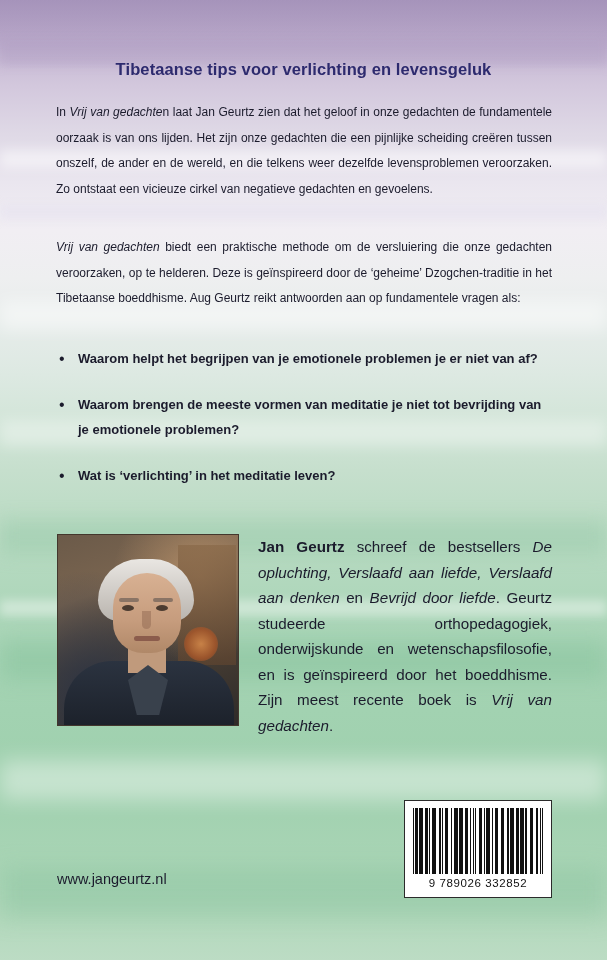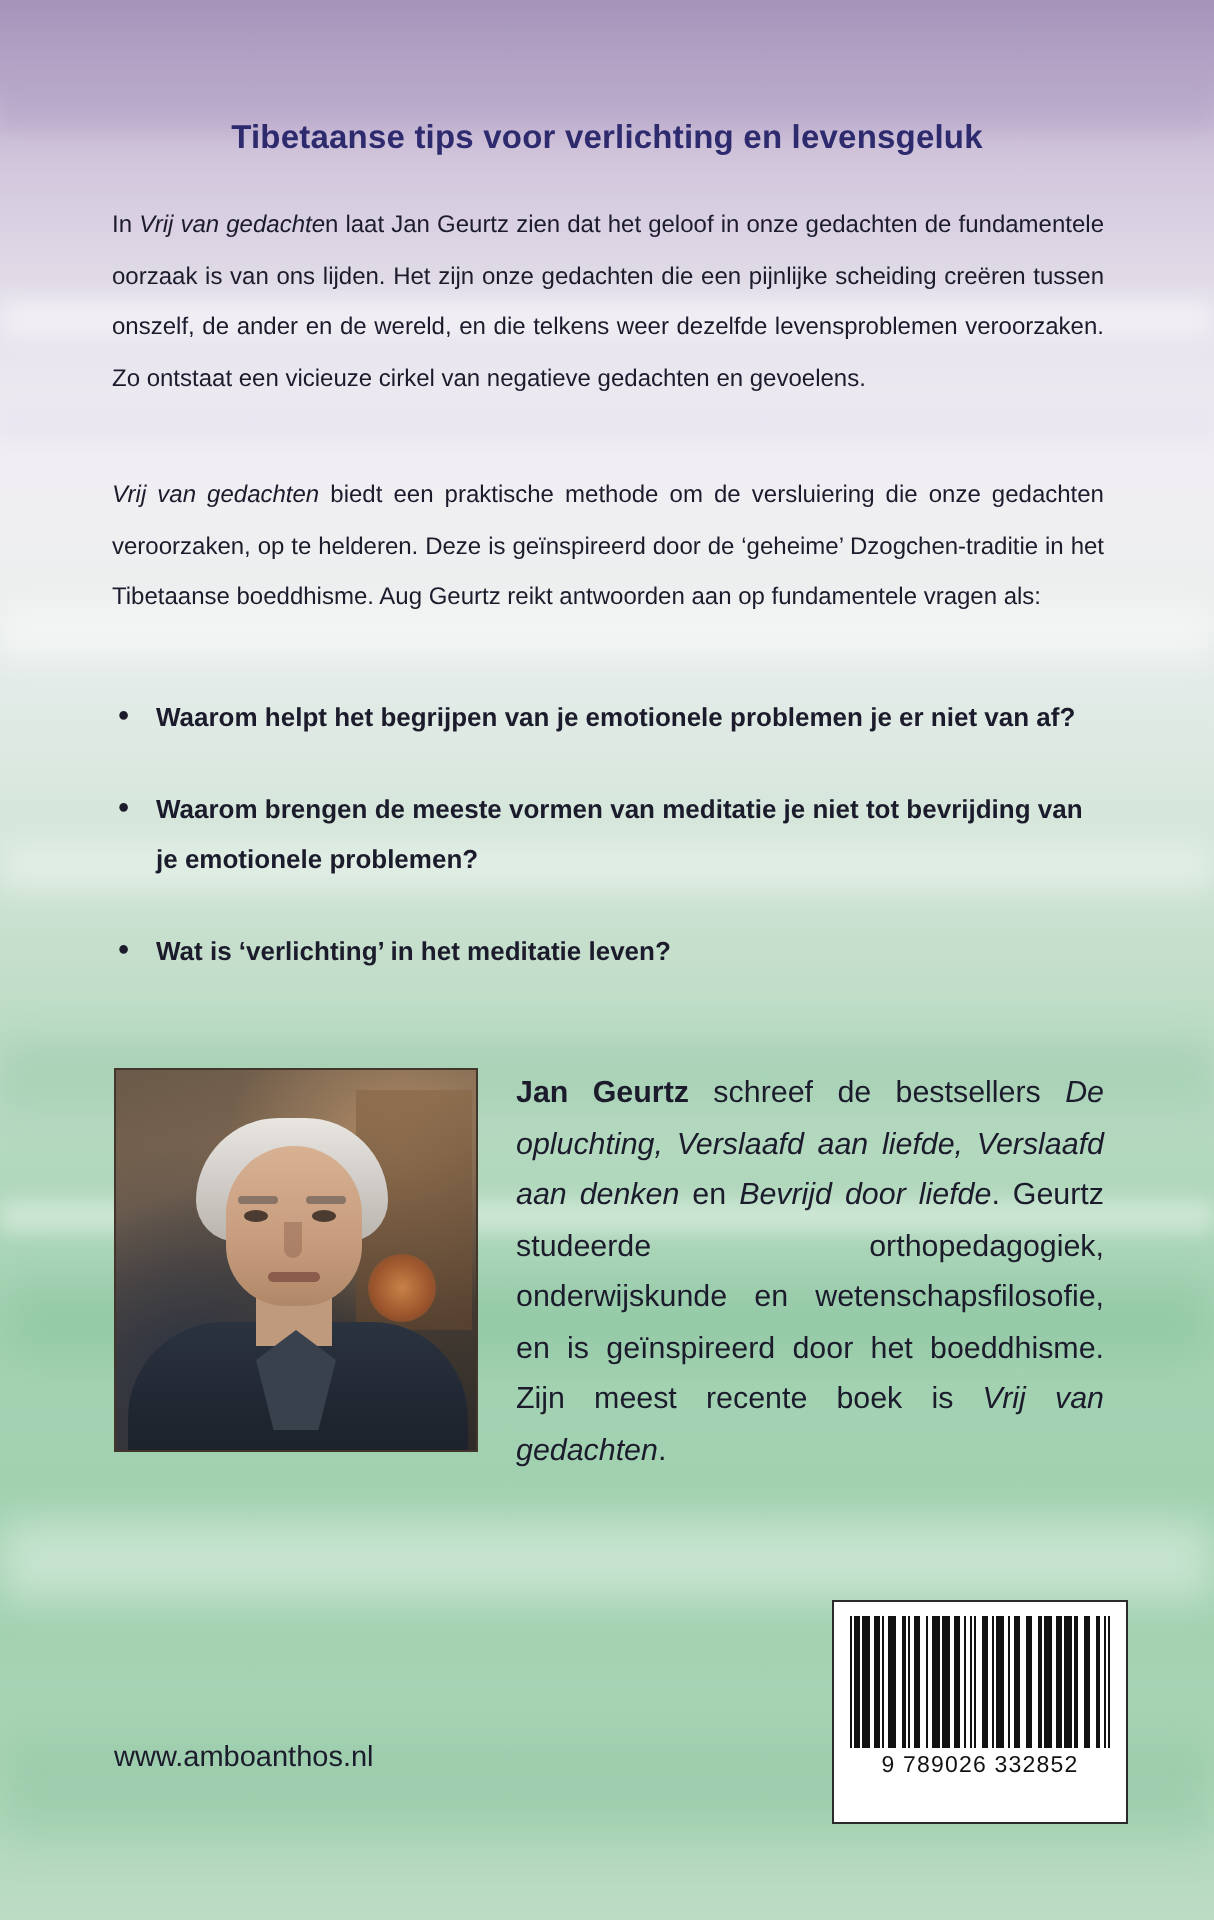--- a/index.html
+++ b/index.html
@@ -177,22 +177,22 @@
     font-size: 15.2px;
     line-height: 25.5px;
     text-align: justify;
   }
   .author-block strong { font-weight: bold; }
   .author-block em { font-style: italic; }
 
   
   #barcode-box {
     position: absolute;
-    left: 416px; top: 800px;
-    width: 148px; height: 112px;
+    left: 404px; top: 800px;
+    width: 148px; height: 98px;
     background: #fff;
     border: 1px solid #2b2b2b;
     padding: 7px 8px 4px 8px;
   }
   #barcode-bars {
     height: 66px;
     display: flex;
     align-items: stretch;
     gap: 0;
   }
@@ -337,17 +337,17 @@
           <span style="flex: 2 0 0px; background: rgb(17, 17, 17);"></span>
           <span style="flex: 1 0 0px; background: rgb(255, 255, 255);"></span>
           <span style="flex: 1 0 0px; background: rgb(17, 17, 17);"></span>
           <span style="flex: 1 0 0px; background: rgb(255, 255, 255);"></span>
           <span style="flex: 1 0 0px; background: rgb(17, 17, 17);"></span>
         </div>
       <div id="barcode-number">9 789026 332852</div>
     </div>
 
     <div class="urls">
-      <div>www.amboanthos.nl</div>
+      <div>www.jangeurtz.nl</div>
     </div>
 
   </div>
 </div>
 
 </body></html>

